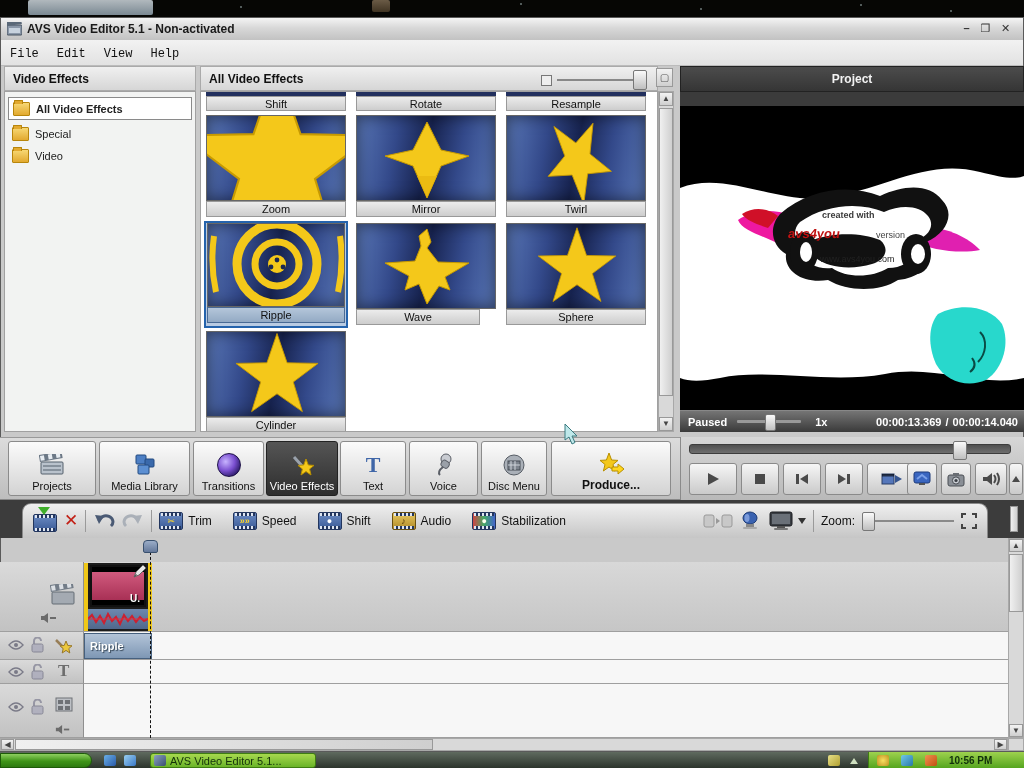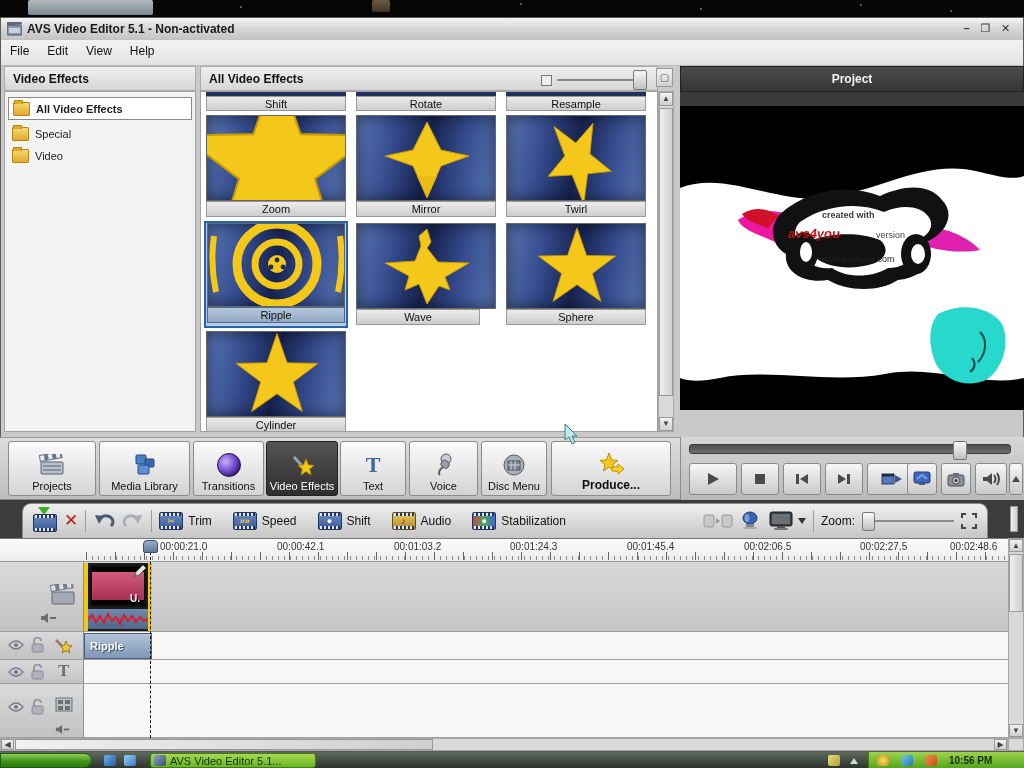--- a/index.html
+++ b/index.html
@@ -10,21 +10,21 @@
 
   
   .desk-blob{background:linear-gradient(180deg,#cfd8de,#8fa0ac);border-radius:2px;opacity:.85;}
   .star{width:2px;height:2px;background:#9aa;border-radius:50%;opacity:.7;}
 
   
   .window-bg{background:#c9c9c9;border:1px solid #5a5a5a;box-sizing:border-box;}
   .titlebar{background:linear-gradient(180deg,#f4f4f4 0%,#d8d8d8 45%,#c2c2c2 100%);border-bottom:1px solid #9a9a9a;display:flex;align-items:center;}
   .title-text{font-size:12px;font-weight:bold;color:#1a1a1a;margin-left:6px;}
   .winbtn{width:17px;height:14px;font-size:11px;font-weight:bold;color:#333;text-align:center;line-height:13px;}
-  .menubar{background:linear-gradient(180deg,#f2f2f2,#e2e2e2);border-bottom:1px solid #bbb;display:flex;align-items:flex-start;}
+  .menubar{background:linear-gradient(180deg,#f2f2f2,#e2e2e2);border-bottom:1px solid #bbb;display:flex;align-items:flex-end;font-family:Liberation Mono, monospace;}
   .menu-item{font-size:12px;color:#111;padding:4px 9px;}
 
   
   .panel-header{background:linear-gradient(180deg,#f0f0f0,#d6d6d6);border:1px solid #aaa;box-sizing:border-box;display:flex;align-items:center;}
   .panel-header .ph-title{font-size:12px;font-weight:bold;color:#111;padding-left:8px;}
   .tree-panel{background:#f2f3f2;border:1px solid #a0a0a0;box-sizing:border-box;}
   .tree-item{position:absolute;left:3px;right:3px;height:21px;display:flex;align-items:center;font-size:11px;color:#222;}
   .tree-item .lbl{margin-left:6px;}
   .tree-item.sel{background:#fff;border:1px solid #8a8a8a;font-weight:bold;}
   .folder{width:15px;height:12px;background:linear-gradient(180deg,#f7d874,#e2a92f);border:1px solid #b8860b;border-radius:1px;position:relative;margin-left:4px;}
@@ -257,20 +257,30 @@
       <text x="128" y="146" font-size="13" fill="#c01212" font-weight="bold" transform="skewX(-8)">avs4you</text>
       <text x="196" y="146" font-size="9" fill="#444">version</text>
       <text x="140" y="170" font-size="9" fill="#222">www.avs4you.com</text>
 
       <path d="M258,222 C280,210 310,214 322,232 C330,250 324,276 306,288 C288,296 266,290 256,272 C248,254 248,234 258,222 Z" fill="#28d8cc"></path>
       <path d="M300,240 C308,248 306,262 298,270" stroke="#0a4a44" stroke-width="2" fill="none"></path>
       <path d="M292,266 q6,8 -2,14" stroke="#0a4a44" stroke-width="2" fill="none"></path>
     </svg>
   </div>
 
+  <div class="abs status-bar" style="left:680px;top:410px;width:344px;height:22px;">
+    <span class="st" style="margin-left:8px;">Paused</span>
+    <div style="position:relative;width:64px;height:3px;background:#999;margin-left:10px;border-radius:1px;">
+      <div class="seek-handle" style="position:absolute;left:28px;top:-6px;width:9px;height:15px;"></div>
+    </div>
+    <span class="st" style="margin-left:14px;">1x</span>
+    <span class="st" style="margin-left:auto;">00:00:13.369</span>
+    <span class="st" style="margin:0 4px;">/</span>
+    <span class="st" style="margin-right:6px;">00:00:14.040</span>
+  </div>
 
   <div class="abs toolbar" style="left:0;top:437px;width:680px;height:63px;">
     <div class="tb-btn" style="left:8px;width:88px;">
       <div class="tb-icon">
         <svg width="26" height="22" viewBox="0 0 26 22">
             <rect x="2" y="8" width="22" height="12" rx="1" fill="#b9c2cc" stroke="#55606c"></rect>
             <rect x="1" y="1" width="23" height="7" fill="#6c7886" transform="rotate(-10 1 8)"></rect>
             <rect x="2" y="2" width="4" height="5" fill="#e8edf2" transform="rotate(-10 1 8)"></rect>
             <rect x="10" y="2" width="4" height="5" fill="#e8edf2" transform="rotate(-10 1 8)"></rect>
             <rect x="18" y="2" width="4" height="5" fill="#e8edf2" transform="rotate(-10 1 8)"></rect>
@@ -489,32 +499,20 @@
       <div style="position:relative;width:92px;height:2px;background:#8a8a8a;">
         <div class="seek-handle" style="position:absolute;left:0;top:-8px;width:11px;height:17px;"></div>
       </div>
       <svg width="16" height="16" viewBox="0 0 16 16">
           <path d="M1 5 V1 H5 M11 1 H15 V5 M15 11 V15 H11 M5 15 H1 V11" stroke="#444" stroke-width="2" fill="none"></path>
         </svg>
     </div>
     <div class="abs sb-thumb" style="left:1010px;top:6px;width:8px;height:26px;"></div>
   </div>
 
-  <div class="abs ruler" style="left:0;top:538px;width:1008px;height:24px;">
-    <span class="ruler-lbl" style="left:160px;">00:00:21.0</span>
-    <span class="ruler-lbl" style="left:277px;">00:00:42.1</span>
-    <span class="ruler-lbl" style="left:394px;">00:01:03.2</span>
-    <span class="ruler-lbl" style="left:510px;">00:01:24.3</span>
-    <span class="ruler-lbl" style="left:627px;">00:01:45.4</span>
-    <span class="ruler-lbl" style="left:744px;">00:02:06.5</span>
-    <span class="ruler-lbl" style="left:860px;">00:02:27.5</span>
-    <span class="ruler-lbl" style="left:950px;">00:02:48.6</span>
-    <div class="ticks-minor" style="left:86px;width:920px;"></div>
-    <div class="ticks-major" style="left:86px;width:920px;"></div>
-  </div>
 
   <div class="abs" style="left:143px;top:540px;width:15px;height:13px;background:linear-gradient(180deg,#9badc8,#64789a);border:1px solid #39506e;border-radius:4px 4px 2px 2px;box-sizing:border-box;z-index:30;"></div>
 
   <div class="abs track-body" style="left:84px;top:562px;width:924px;height:70px;background:linear-gradient(180deg,#d8d8d8,#c6c6c6);"></div>
   <div class="abs track-header" style="left:0;top:562px;width:84px;height:70px;">
     <svg class="hdr-ic" style="left:50px;top:22px;" width="26" height="22" viewBox="0 0 26 22">
         <rect x="2" y="8" width="22" height="12" rx="1" fill="#9aa2ac" stroke="#4a545e"></rect>
         <rect x="1" y="1" width="23" height="7" fill="#5c6876" transform="rotate(-10 1 8)"></rect>
         <rect x="2" y="2" width="4" height="5" fill="#dfe4ea" transform="rotate(-10 1 8)"></rect>
         <rect x="10" y="2" width="4" height="5" fill="#dfe4ea" transform="rotate(-10 1 8)"></rect>

